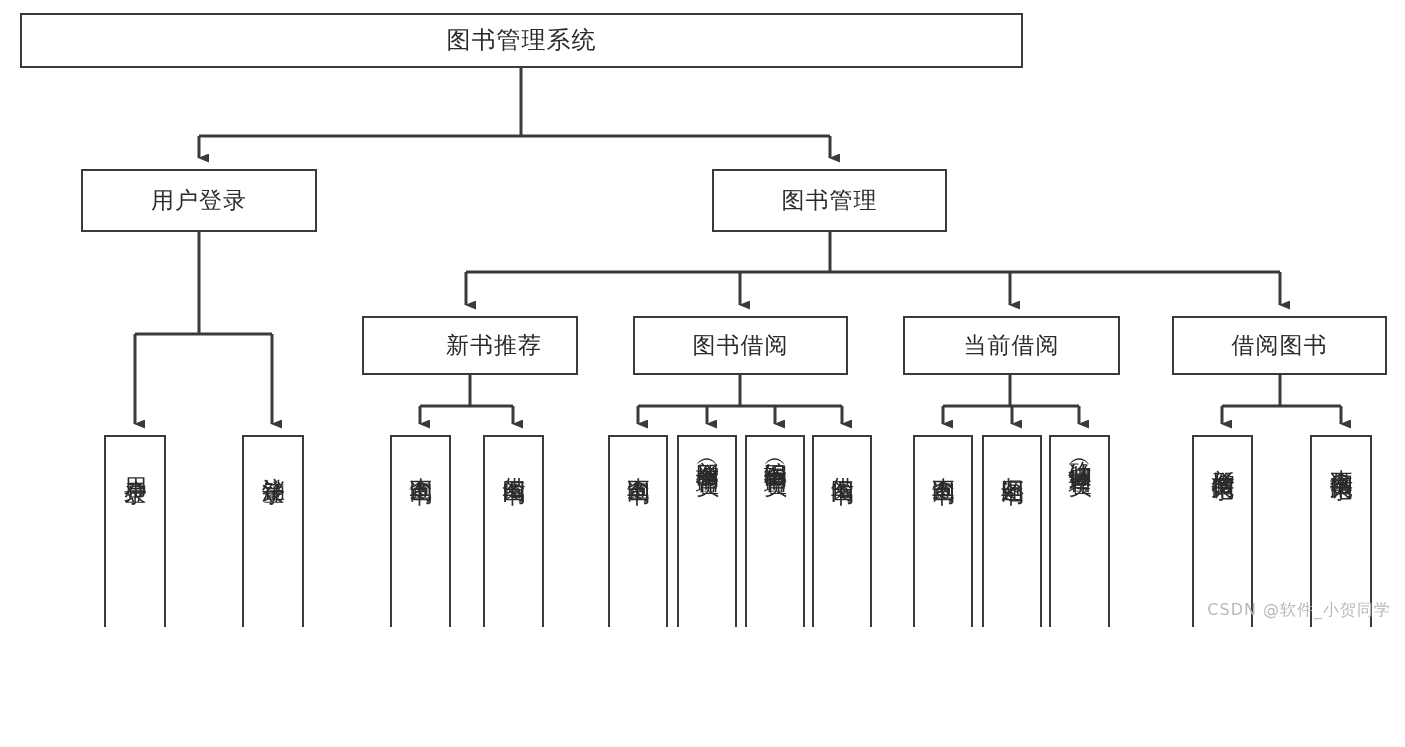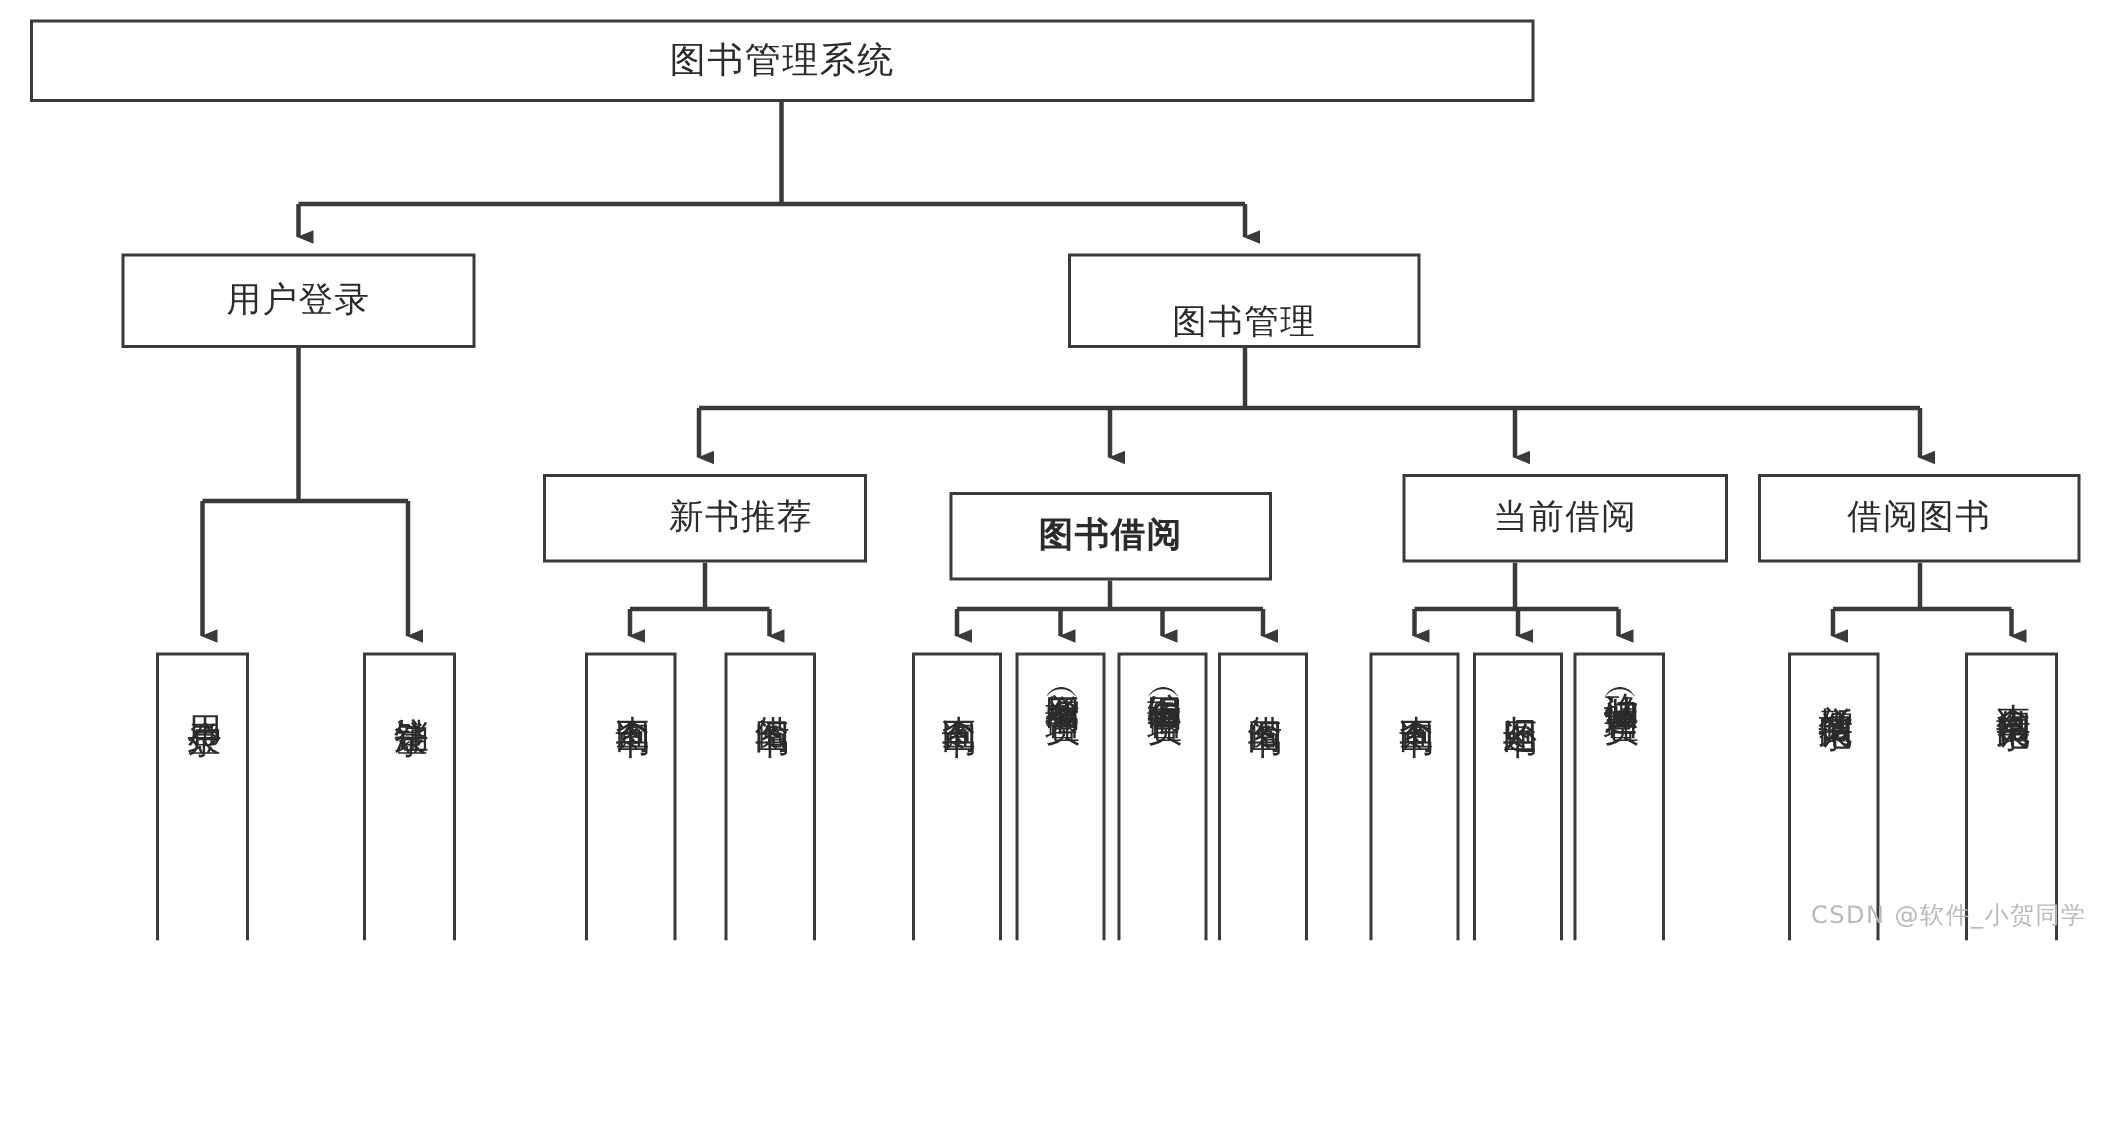--- a/index.html
+++ b/index.html
@@ -127,33 +127,33 @@
   </svg>
 
   <div class="node horiz root" style="left:20px; top:13px; width:1003px; height:55px;">
     <span>图书管理系统</span>
   </div>
 
   <div class="node horiz" style="left:81px; top:169px; width:236px; height:63px;">
     <span>用户登录</span>
   </div>
 
-  <div class="node horiz" style="left:712px; top:169px; width:235px; height:63px;align-items:flex-end;">
+  <div class="node horiz" style="left:712px; top:169px; width:235px; height:63px;">
     <span>图书管理</span>
   </div>
 
   <div class="node horiz" style="left:362px; top:316px; width:216px; height:59px;padding-left:48px;">
     <span>新书推荐</span>
   </div>
 
-  <div class="node horiz" style="left:633px; top:328px; width:215px; height:59px;font-weight:bold;">
+  <div class="node horiz" style="left:633px; top:316px; width:215px; height:59px;">
     <span>图书借阅</span>
   </div>
 
-  <div class="node horiz" style="left:903px; top:316px; width:217px; height:59px;margin-left:32px;">
+  <div class="node horiz" style="left:903px; top:316px; width:217px; height:59px;">
     <span>当前借阅</span>
   </div>
 
   <div class="node horiz" style="left:1172px; top:316px; width:215px; height:59px;">
     <span>借阅图书</span>
   </div>
 
   <div class="node vert" style="left:104px; top:435px; width:62px; height:297px;">
     <span class="vlabel">用户登录</span>
   </div>

